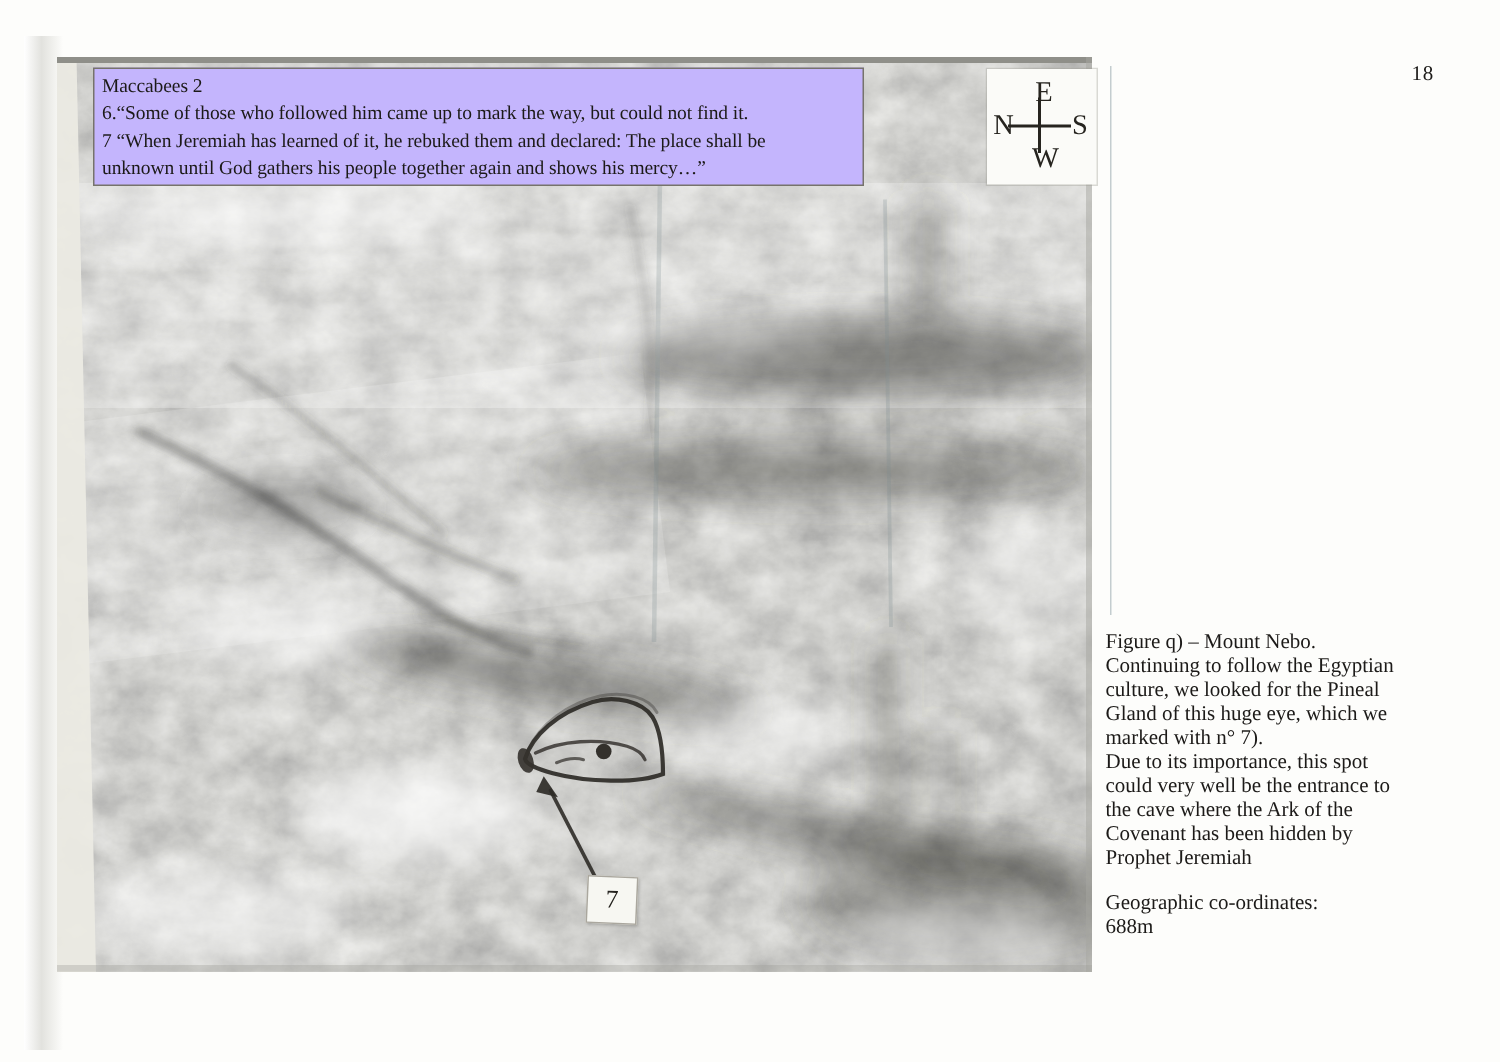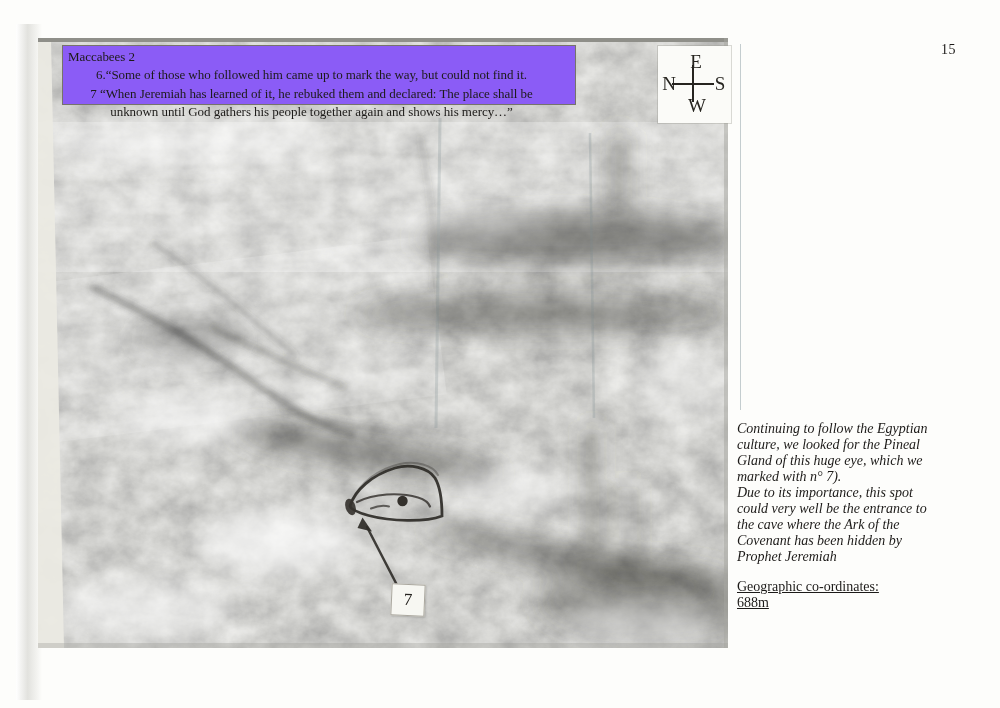--- a/index.html
+++ b/index.html
@@ -17,26 +17,26 @@
     font-size:14px; letter-spacing:0.5px;
   }
   
   .photo {
     position:absolute; left:38px; top:38px; width:690px; height:610px;
     background:#b4b4af;
   }
   .photo svg.texture { position:absolute; left:0; top:0; }
   
   .quote-box {
-    position:absolute; left:24px; top:7px; width:514px; height:60px;
+    position:absolute; left:24px; top:7px; width:514px; height:79px;
     box-sizing:border-box; padding:2px 20px 2px 5px;
-    background:#8b5cf6; border:1px solid #76736b;
+    background:#c4b5fd; border:1px solid #76736b;
     font-size:13px; line-height:18.3px; letter-spacing:-0.05px;
   }
-  .quote-body { white-space:pre-line;text-align:center; }
+  .quote-body { white-space:pre-line; }
   
   .compass {
     position:absolute; left:620px; top:8px; width:73px; height:77px;
     background:#fbfbf8; box-shadow:0 0 0 1px rgba(150,148,140,0.35);
   }
   .compass span {
     position:absolute; transform:translate(-50%,-50%);
     font-size:19px; color:#26241f;
   }
   .compass .c-e { left:38px; top:16px; }
@@ -60,29 +60,29 @@
   }
   
   .divider-line {
     position:absolute; left:740px; top:44px; width:1px; height:366px;
     background:#c4cdcf;
   }
   .caption {
     position:absolute; left:737px; top:421px; width:248px;
     font-size:14px; line-height:16px;
   }
-  .caption .body { white-space:pre-line;font-style:italic; }
-  .caption .coords-block { margin-top:14px;text-decoration:underline; }
+  .caption .body { white-space:pre-line; }
+  .caption .coords-block { margin-top:14px; }
 </style>
 </head>
 <body>
 
 <div class="page-edge-shadow"></div>
 
-<div class="page-number">15</div>
+<div class="page-number">18</div>
 
 <div class="photo">
 
   <svg class="texture" width="690" height="610" viewBox="0 0 690 610" xmlns="http://www.w3.org/2000/svg">
     <defs>
       <filter id="fTerrain" x="0" y="0" width="100%" height="100%">
         <feTurbulence type="fractalNoise" baseFrequency="0.030 0.040" numOctaves="5" seed="7" stitchTiles="stitch"></feTurbulence>
         <feColorMatrix type="saturate" values="0"></feColorMatrix>
         <feComponentTransfer>
           <feFuncR type="table" tableValues="0.30 0.46 0.63 0.79 0.92"></feFuncR>
@@ -188,20 +188,21 @@
     <span class="c-s">S</span>
     <span class="c-w">W</span>
   </div>
 
   <div class="eye-label">7</div>
 </div>
 
 <div class="divider-line"></div>
 
 <div class="caption">
+  <div>Figure q) – Mount Nebo.</div>
   <div class="body">Continuing to follow the Egyptian
 culture, we looked for the Pineal
 Gland of this huge eye, which we
 marked with n° 7).
 Due to its importance, this spot
 could very well be the entrance to
 the cave where the Ark of the
 Covenant has been hidden by
 Prophet Jeremiah</div>
   <div class="coords-block">

